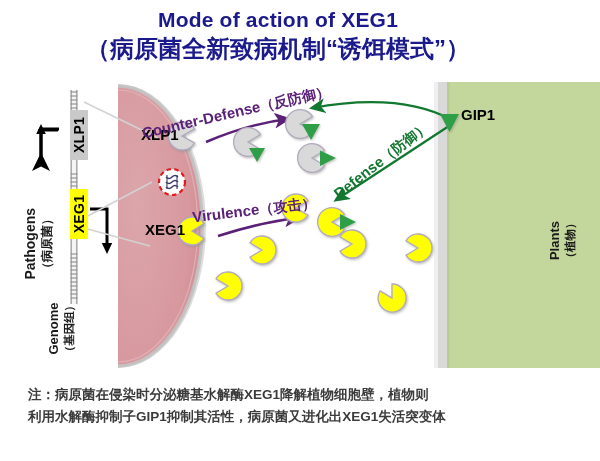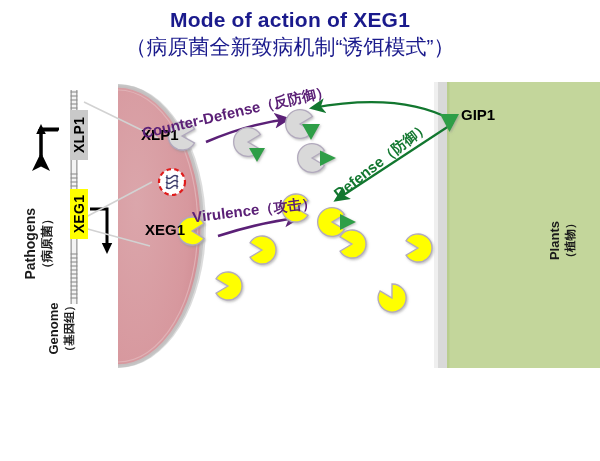--- a/index.html
+++ b/index.html
@@ -13,36 +13,37 @@
     position: relative;
     overflow: hidden;
     font-family: "Liberation Sans", "DejaVu Sans", sans-serif;
     color: #000000;
   }
 
   
   #title-block {
     position: absolute;
     top: 8px;
-    left: 16px;
+    left: 4px;
     width: 548px;
     text-align: center;
   }
   #title-en {
     font-size: 21px;
     font-weight: bold;
     color: #1a1a8c;
     letter-spacing: 0.2px;
     line-height: 1.15;
   }
   #title-cn {
-    font-size: 21px;
+    font-size: 24px;
     color: #1a1a8c;
     line-height: 1.35;
     margin-top: 1px;
+    font-weight: bold;
   }
 
   
   #figure {
     position: absolute;
     top: 78px;
     left: 0;
     width: 600px;
     height: 302px;
   }
@@ -368,13 +369,15 @@
   <div class="path-label" id="plabel-virulence">
     <span>Virulence</span><span class="cn">（攻击）</span>
   </div>
   <div class="path-label" id="plabel-defense">
     <span>Defense</span><span class="cn">（防御）</span>
   </div>
 
 </div>
 
 <div id="caption">
+  <div>注：病原菌在侵染时分泌糖基水解酶XEG1降解植物细胞壁，植物则</div>
+  <div>利用水解酶抑制子GIP1抑制其活性，病原菌又进化出XEG1失活突变体</div>
 </div>
 
 </body></html>

